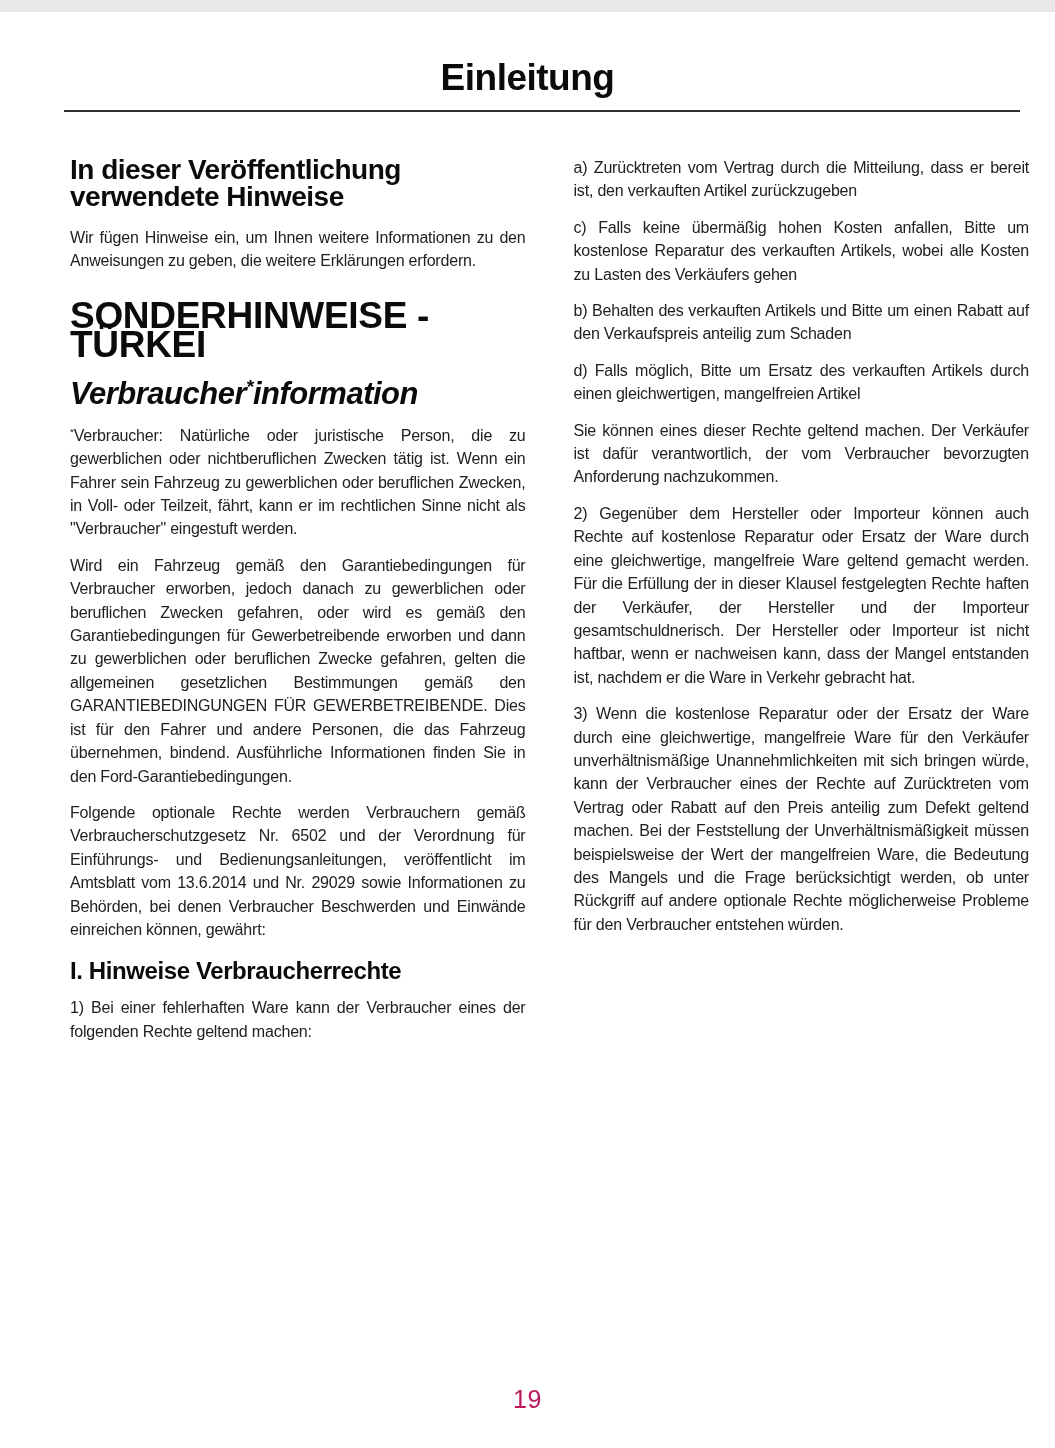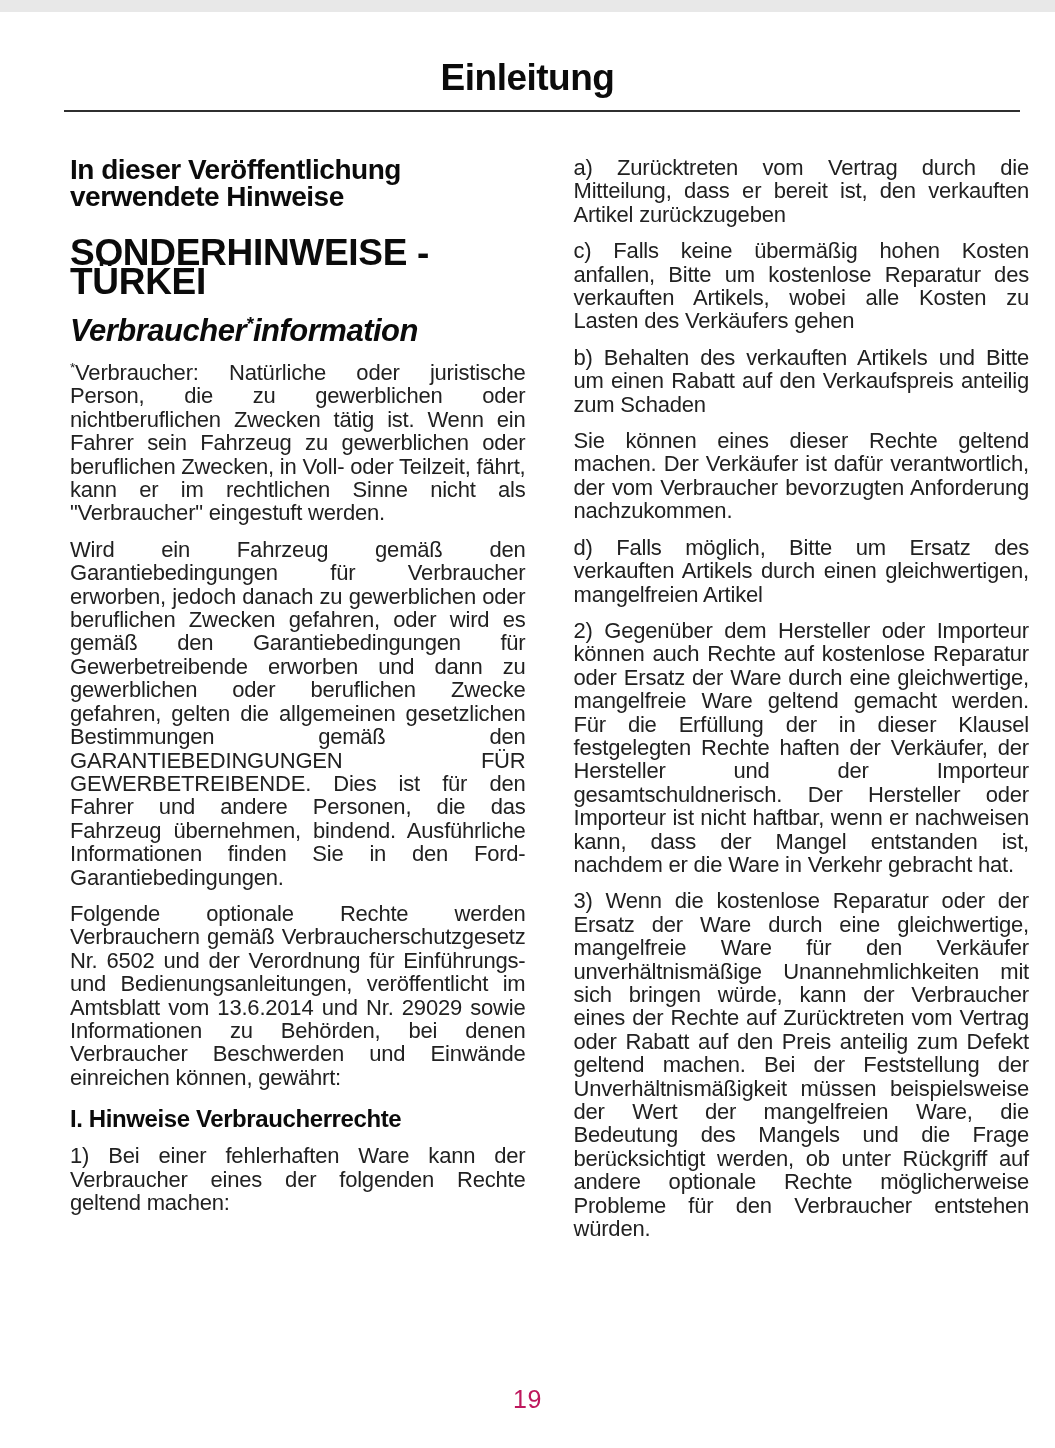--- a/index.html
+++ b/index.html
@@ -31,21 +31,21 @@
   }
   .content {
     display: flex;
     gap: 48px;
     padding: 44px 26px 0 70px;
     box-sizing: border-box;
   }
   .col { flex: 1 1 0; min-width: 0; }
   .col p {
     margin: 0 0 13px 0;
-    font-size: 22px;
+    font-size: 16px;
     line-height: 23.4px;
     letter-spacing: -0.2px;
     text-align: justify;
     color: #212121;
   }
   .h-notes {
     margin: 0 0 16px 0;
     font-size: 28px;
     line-height: 27px;
     font-weight: 700;
@@ -101,42 +101,43 @@
 
   <div class="header">
     <h1 class="page-title">Einleitung</h1>
     <hr class="header-rule">
   </div>
 
   <div class="content">
 
     <div class="col">
       <h2 class="h-notes">In dieser Veröffentlichung verwendete Hinweise</h2>
+      <p>Wir fügen Hinweise ein, um Ihnen weitere Informationen zu den Anweisungen zu geben, die weitere Erklärungen erfordern.</p>
 
       <h2 class="h-special">SONDERHINWEISE - TÜRKEI</h2>
 
       <h2 class="h-consumer"><span>Verbraucher</span><sup class="ast">*</sup><span>information</span></h2>
 
       <p><sup class="ast">*</sup><span>Verbraucher: Natürliche oder juristische Person, die zu gewerblichen oder nichtberuflichen Zwecken tätig ist. Wenn ein Fahrer sein Fahrzeug zu gewerblichen oder beruflichen Zwecken, in Voll- oder Teilzeit, fährt, kann er im rechtlichen Sinne nicht als "Verbraucher" eingestuft werden.</span></p>
 
       <p>Wird ein Fahrzeug gemäß den Garantiebedingungen für Verbraucher erworben, jedoch danach zu gewerblichen oder beruflichen Zwecken gefahren, oder wird es gemäß den Garantiebedingungen für Gewerbetreibende erworben und dann zu gewerblichen oder beruflichen Zwecke gefahren, gelten die allgemeinen gesetzlichen Bestimmungen gemäß den GARANTIEBEDINGUNGEN FÜR GEWERBETREIBENDE. Dies ist für den Fahrer und andere Personen, die das Fahrzeug übernehmen, bindend. Ausführliche Informationen finden Sie in den Ford-Garantiebedingungen.</p>
 
       <p>Folgende optionale Rechte werden Verbrauchern gemäß Verbraucherschutzgesetz Nr. 6502 und der Verordnung für Einführungs- und Bedienungsanleitungen, veröffentlicht im Amtsblatt vom 13.6.2014 und Nr. 29029 sowie Informationen zu Behörden, bei denen Verbraucher Beschwerden und Einwände einreichen können, gewährt:</p>
 
       <h3 class="h-optional">I. Hinweise Verbraucherrechte</h3>
 
       <p>1) Bei einer fehlerhaften Ware kann der Verbraucher eines der folgenden Rechte geltend machen:</p>
     </div>
 
     <div class="col">
       <p>a) Zurücktreten vom Vertrag durch die Mitteilung, dass er bereit ist, den verkauften Artikel zurückzugeben</p>
       <p>c) Falls keine übermäßig hohen Kosten anfallen, Bitte um kostenlose Reparatur des verkauften Artikels, wobei alle Kosten zu Lasten des Verkäufers gehen</p>
       <p>b) Behalten des verkauften Artikels und Bitte um einen Rabatt auf den Verkaufspreis anteilig zum Schaden</p>
+      <p>d) Falls möglich, Bitte um Ersatz des verkauften Artikels durch einen gleichwertigen, mangelfreien Artikel</p>
       <p>Sie können eines dieser Rechte geltend machen. Der Verkäufer ist dafür verantwortlich, der vom Verbraucher bevorzugten Anforderung nachzukommen.</p>
-      <p>d) Falls möglich, Bitte um Ersatz des verkauften Artikels durch einen gleichwertigen, mangelfreien Artikel</p>
       <p>2) Gegenüber dem Hersteller oder Importeur können auch Rechte auf kostenlose Reparatur oder Ersatz der Ware durch eine gleichwertige, mangelfreie Ware geltend gemacht werden. Für die Erfüllung der in dieser Klausel festgelegten Rechte haften der Verkäufer, der Hersteller und der Importeur gesamtschuldnerisch. Der Hersteller oder Importeur ist nicht haftbar, wenn er nachweisen kann, dass der Mangel entstanden ist, nachdem er die Ware in Verkehr gebracht hat.</p>
       <p>3) Wenn die kostenlose Reparatur oder der Ersatz der Ware durch eine gleichwertige, mangelfreie Ware für den Verkäufer unverhältnismäßige Unannehmlichkeiten mit sich bringen würde, kann der Verbraucher eines der Rechte auf Zurücktreten vom Vertrag oder Rabatt auf den Preis anteilig zum Defekt geltend machen. Bei der Feststellung der Unverhältnismäßigkeit müssen beispielsweise der Wert der mangelfreien Ware, die Bedeutung des Mangels und die Frage berücksichtigt werden, ob unter Rückgriff auf andere optionale Rechte möglicherweise Probleme für den Verbraucher entstehen würden.</p>
     </div>
 
   </div>
 
   <div class="page-number">19</div>
 
 </div>
 

